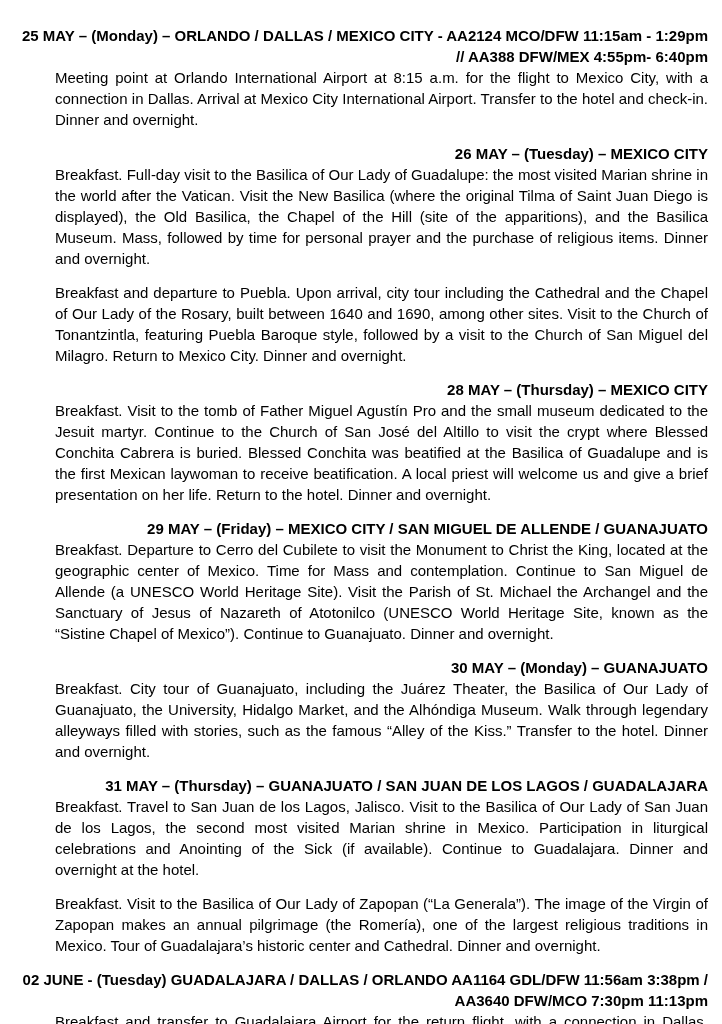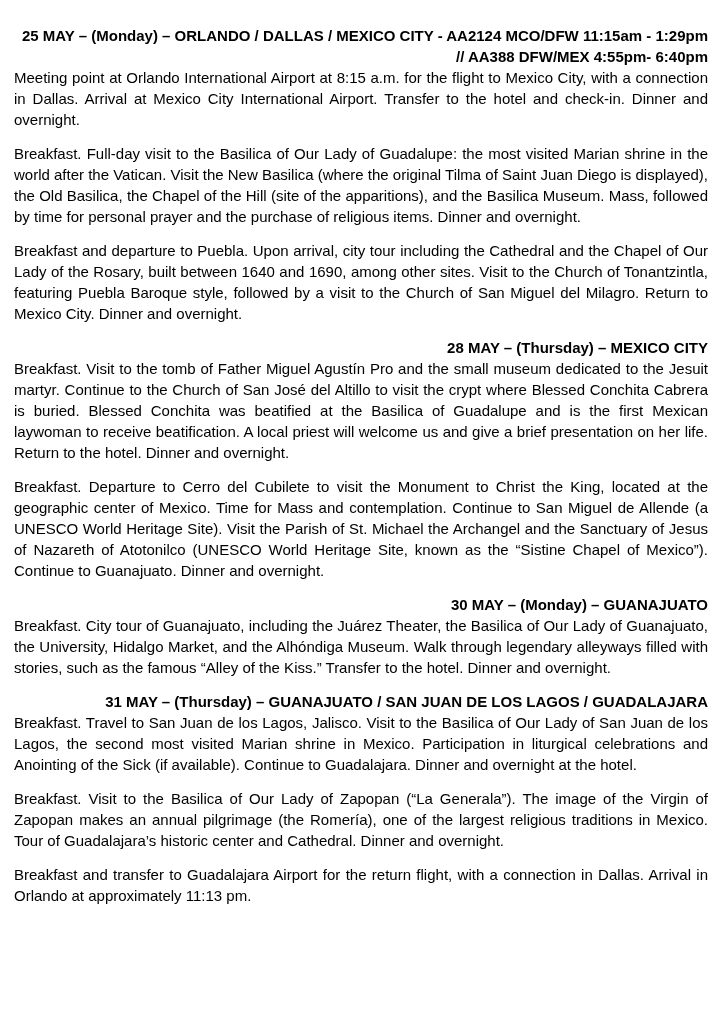--- a/index.html
+++ b/index.html
@@ -25,60 +25,64 @@
   }
   .day-section {
     margin-bottom: 13px;
   }
   .day-heading {
     font-weight: bold;
     text-align: right;
   }
   .day-body {
     text-align: justify;
+    margin-left: 41px;
   }
 </style>
 </head>
 <body>
 
 <div class="page">
 
   <div class="day-section">
     <div class="day-heading">25 MAY – (Monday) – ORLANDO / DALLAS / MEXICO CITY - AA2124 MCO/DFW 11:15am - 1:29pm // AA388 DFW/MEX 4:55pm- 6:40pm</div>
     <div class="day-body">Meeting point at Orlando International Airport at 8:15 a.m. for the flight to Mexico City, with a connection in Dallas. Arrival at Mexico City International Airport. Transfer to the hotel and check-in. Dinner and overnight.</div>
   </div>
 
   <div class="day-section">
+    <div class="day-heading">26 MAY – (Tuesday) – MEXICO CITY</div>
     <div class="day-body">Breakfast. Full-day visit to the Basilica of Our Lady of Guadalupe: the most visited Marian shrine in the world after the Vatican. Visit the New Basilica (where the original Tilma of Saint Juan Diego is displayed), the Old Basilica, the Chapel of the Hill (site of the apparitions), and the Basilica Museum. Mass, followed by time for personal prayer and the purchase of religious items. Dinner and overnight.</div>
   </div>
 
   <div class="day-section">
     <div class="day-body">Breakfast and departure to Puebla. Upon arrival, city tour including the Cathedral and the Chapel of Our Lady of the Rosary, built between 1640 and 1690, among other sites. Visit to the Church of Tonantzintla, featuring Puebla Baroque style, followed by a visit to the Church of San Miguel del Milagro. Return to Mexico City. Dinner and overnight.</div>
   </div>
 
   <div class="day-section">
     <div class="day-heading">28 MAY – (Thursday) – MEXICO CITY</div>
     <div class="day-body">Breakfast. Visit to the tomb of Father Miguel Agustín Pro and the small museum dedicated to the Jesuit martyr. Continue to the Church of San José del Altillo to visit the crypt where Blessed Conchita Cabrera is buried. Blessed Conchita was beatified at the Basilica of Guadalupe and is the first Mexican laywoman to receive beatification. A local priest will welcome us and give a brief presentation on her life. Return to the hotel. Dinner and overnight.</div>
   </div>
 
   <div class="day-section">
+    <div class="day-heading">29 MAY – (Friday) – MEXICO CITY / SAN MIGUEL DE ALLENDE / GUANAJUATO</div>
     <div class="day-body">Breakfast. Departure to Cerro del Cubilete to visit the Monument to Christ the King, located at the geographic center of Mexico. Time for Mass and contemplation. Continue to San Miguel de Allende (a UNESCO World Heritage Site). Visit the Parish of St. Michael the Archangel and the Sanctuary of Jesus of Nazareth of Atotonilco (UNESCO World Heritage Site, known as the “Sistine Chapel of Mexico”). Continue to Guanajuato. Dinner and overnight.</div>
   </div>
 
   <div class="day-section">
     <div class="day-heading">30 MAY – (Monday) – GUANAJUATO</div>
     <div class="day-body">Breakfast. City tour of Guanajuato, including the Juárez Theater, the Basilica of Our Lady of Guanajuato, the University, Hidalgo Market, and the Alhóndiga Museum. Walk through legendary alleyways filled with stories, such as the famous “Alley of the Kiss.” Transfer to the hotel. Dinner and overnight.</div>
   </div>
 
   <div class="day-section">
     <div class="day-heading">31 MAY – (Thursday) – GUANAJUATO / SAN JUAN DE LOS LAGOS / GUADALAJARA</div>
     <div class="day-body">Breakfast. Travel to San Juan de los Lagos, Jalisco. Visit to the Basilica of Our Lady of San Juan de los Lagos, the second most visited Marian shrine in Mexico. Participation in liturgical celebrations and Anointing of the Sick (if available). Continue to Guadalajara. Dinner and overnight at the hotel.</div>
   </div>
 
   <div class="day-section">
     <div class="day-body">Breakfast. Visit to the Basilica of Our Lady of Zapopan (“La Generala”). The image of the Virgin of Zapopan makes an annual pilgrimage (the Romería), one of the largest religious traditions in Mexico. Tour of Guadalajara’s historic center and Cathedral. Dinner and overnight.</div>
   </div>
 
   <div class="day-section">
+    <div class="day-heading">02 JUNE - (Tuesday) GUADALAJARA / DALLAS / ORLANDO AA1164 GDL/DFW 11:56am 3:38pm / AA3640 DFW/MCO 7:30pm 11:13pm</div>
     <div class="day-body">Breakfast and transfer to Guadalajara Airport for the return flight, with a connection in Dallas. Arrival in Orlando at approximately 11:13 pm.</div>
   </div>
 
 </div>
 
 </body></html>

